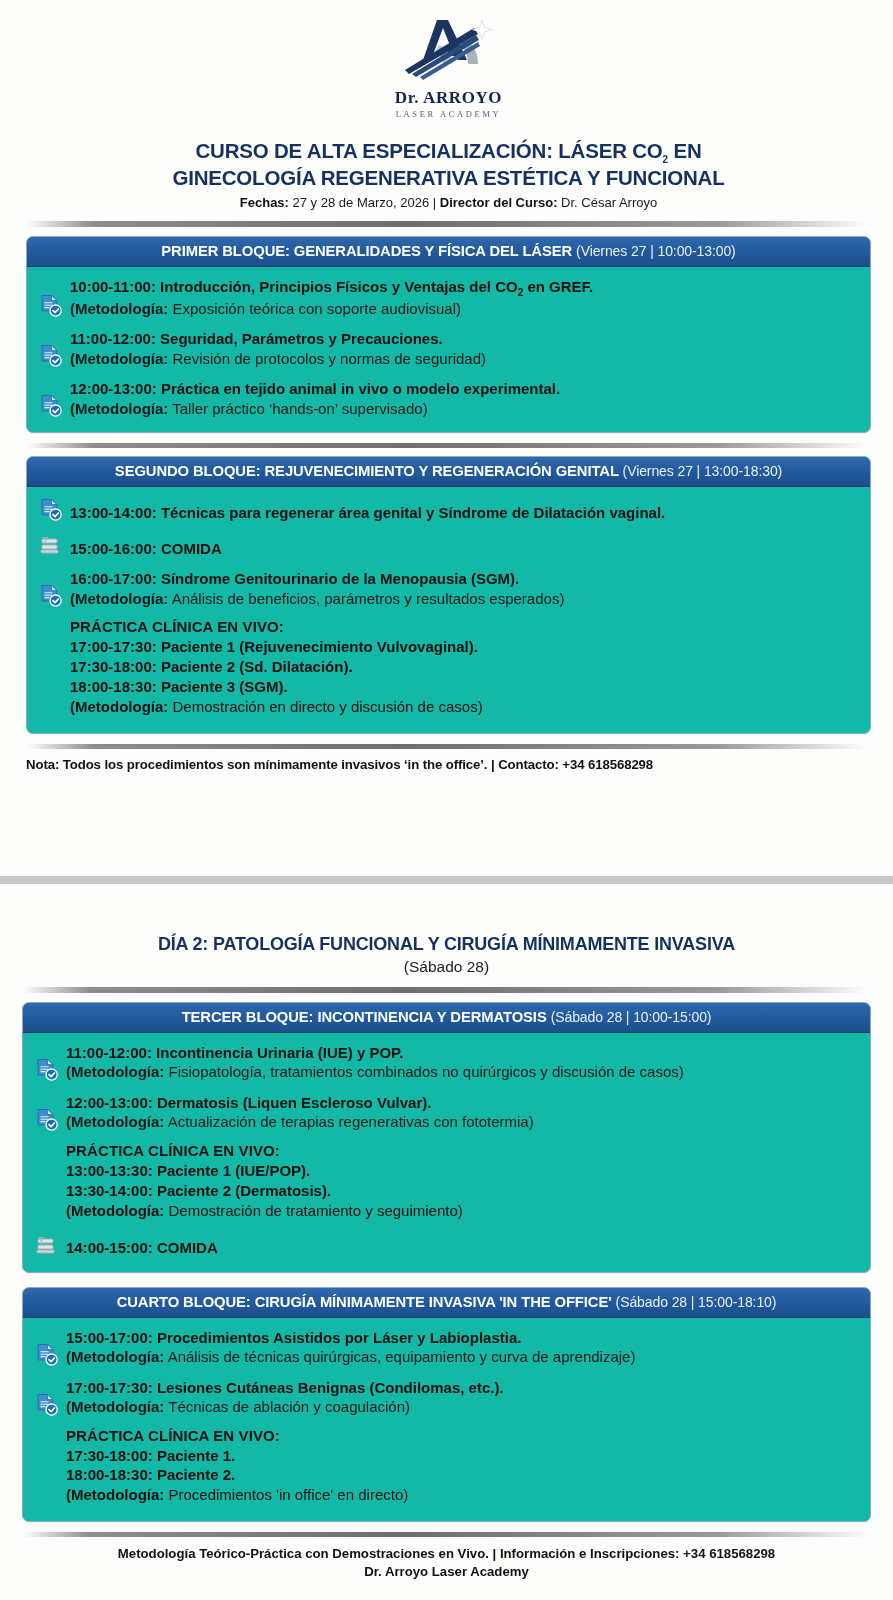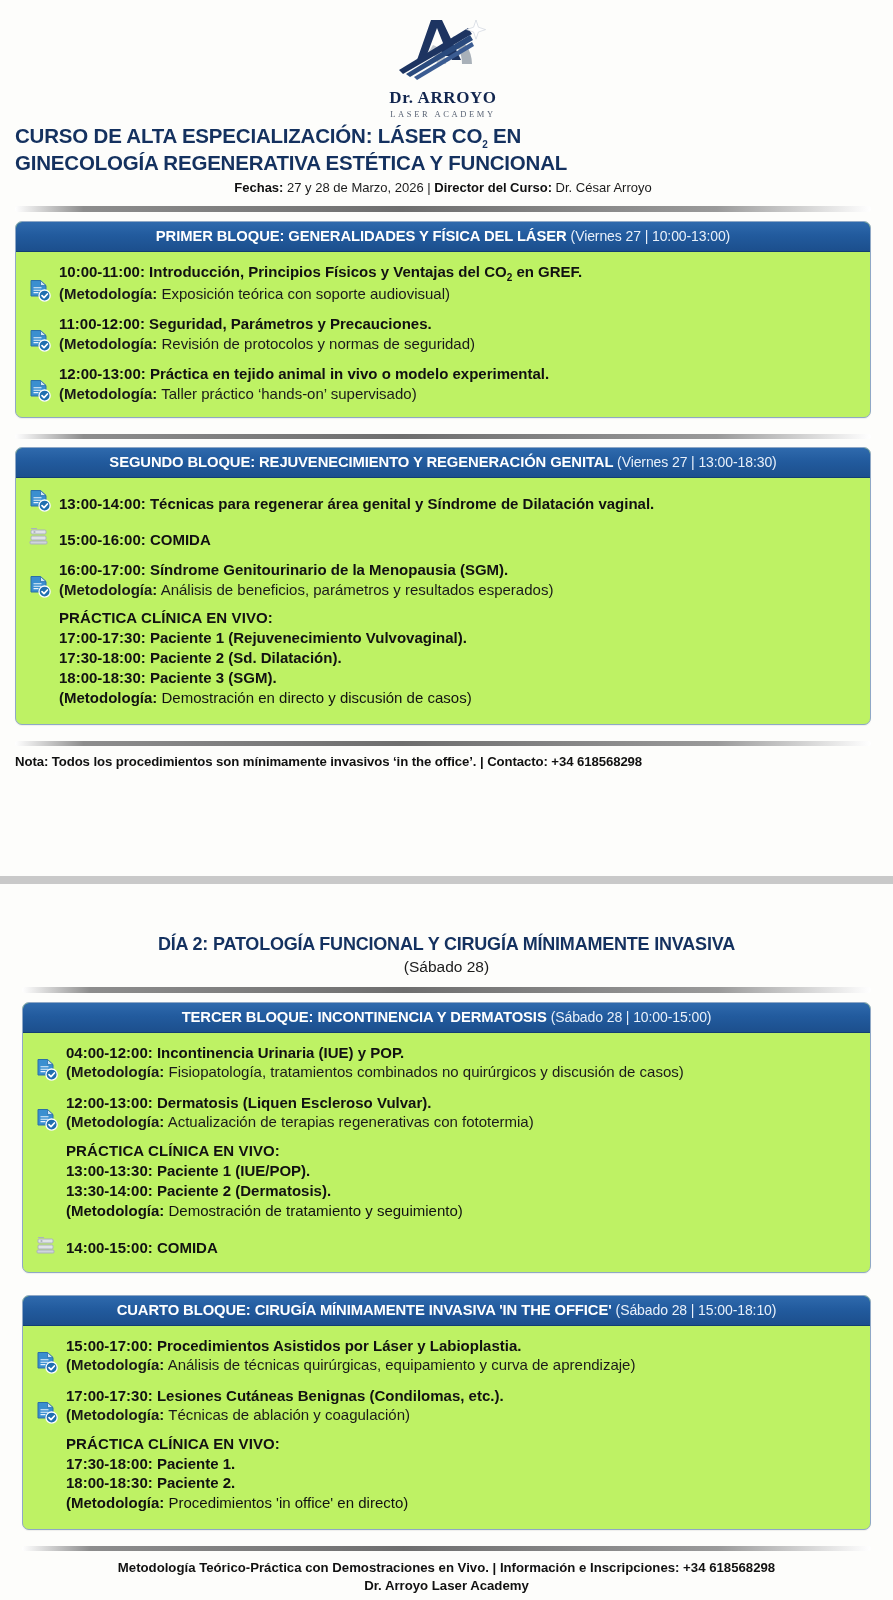--- a/index.html
+++ b/index.html
@@ -9,56 +9,56 @@
     font-family:"Liberation Sans", sans-serif;
     overflow:hidden;
   }
   .deck{width:893px;height:1600px;display:flex;flex-direction:column;}
   .page{
     background:#fdfdfb;
     position:relative;
     box-sizing:border-box;
     overflow:hidden;
   }
-  .page1{height:946px;padding:10px 22px 0 15px;}
+  .page1{height:946px;padding:10px 22px 0 26px;}
   .page2{height:772px;margin-top:8px;padding:18px 22px 0 22px;}
 
   
   .logo-wrap{display:flex;flex-direction:column;align-items:center;margin-top:4px;}
   .logo-mark{width:118px;height:78px;display:block;}
   .logo-name{
     font-size:17px;font-weight:bold;color:#12264f;letter-spacing:.6px;
     margin-top:-4px;font-family:"Liberation Serif", serif;
   }
   .logo-sub{
     font-size:8.5px;color:#5a6475;letter-spacing:2.6px;margin-top:1px;
     font-family:"Liberation Serif", serif;
   }
 
   
   .course-title{
-    text-align:left;color:#14315f;font-weight:bold;
-    font-size:20.5px;line-height:1.17;margin-top:5px;letter-spacing:-0.2px;
+    text-align:center;color:#14315f;font-weight:bold;
+    font-size:20.5px;line-height:1.17;margin-top:20px;letter-spacing:-0.2px;
   }
   .course-dates{
     text-align:center;color:#1b1b1b;font-size:13px;margin-top:5px;
   }
   .course-dates b{color:#101010;}
 
   
   .sep{
     height:6px;margin:11px 0 9px 0;border-radius:3px;
     background:linear-gradient(to right,#ffffff 0%,#8d8d8d 8%,#6e6e6e 45%,#9a9a9a 82%,#ffffff 100%);
   }
   .sep.thin{height:5px;margin:10px 0 8px 0;}
 
   
   .block{
     border:1px solid #8fa8c6;border-radius:7px;overflow:hidden;
-    background:#bef264;margin-bottom:16px;
+    background:#14b8a6;margin-bottom:8px;
     box-shadow:0 1px 1px rgba(0,0,0,.06);
   }
   .block-head{
     background:linear-gradient(to bottom,#2f6aad 0%,#225b9e 45%,#1c4f8d 100%);
     color:#ffffff;text-align:center;padding:6px 8px 7px 8px;
     font-size:14.8px;font-weight:bold;letter-spacing:-0.1px;
     border-bottom:1px solid #123f73;
   }
   .block-head .sub{font-weight:normal;font-size:14px;color:#e8f0fa;}
   .block-body{padding:10px 14px 12px 12px;}
@@ -280,21 +280,21 @@
             <path d="M12.5 1.5V6.6H18z" fill="#cfe6f7" stroke="#2a6fa8" stroke-width=".8"></path>
             <g stroke="#e8f3fb" stroke-width="1.1">
                 <path d="M5.5 8.8h8"></path>
                 <path d="M5.5 11.2h8"></path>
                 <path d="M5.5 13.6h5"></path>
               </g>
             <circle cx="16.6" cy="16.6" r="5.6" fill="#1f6fb0" stroke="#ffffff" stroke-width="1.3"></circle>
             <path d="M14 16.7l2 2 3.4-3.7" fill="none" stroke="#ffffff" stroke-width="1.7" stroke-linecap="round" stroke-linejoin="round"></path>
           </svg>
           <div class="item-text">
-            <div class="l1">04:00-12:00: Incontinencia Urinaria (IUE) y POP.</div>
+            <div class="l1">11:00-12:00: Incontinencia Urinaria (IUE) y POP.</div>
             <div class="l2"><b>(Metodología:</b><span> Fisiopatología, tratamientos combinados no quirúrgicos y discusión de casos)</span></div>
           </div>
         </div>
 
         <div class="item">
           <svg class="ic" viewBox="0 0 24 24">
             <path d="M3 1.5h9.5L18 6.6V17H3z" fill="#3a8fd0" stroke="#2a6fa8" stroke-width="1"></path>
             <path d="M12.5 1.5V6.6H18z" fill="#cfe6f7" stroke="#2a6fa8" stroke-width=".8"></path>
             <g stroke="#e8f3fb" stroke-width="1.1">
                 <path d="M5.5 8.8h8"></path>

